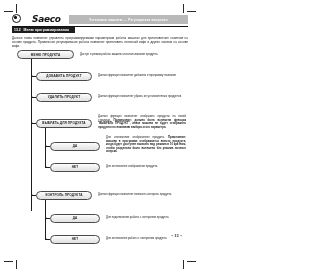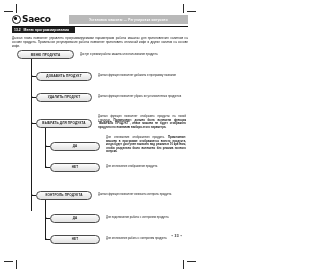--- a/index.html
+++ b/index.html
@@ -34,22 +34,23 @@
   .crop-br .h{width:9px;right:0;bottom:7px;}
   .crop-br .v{height:9px;right:12px;bottom:0;}
 
   
   .page{position:absolute;left:12px;top:14px;width:176px;height:246px;}
 
   
   .header{position:relative;height:11px;}
   .logo{
     position:absolute;left:0;top:0;
-    display:flex;align-items:center;gap:1px;
+    display:flex;gap:11px;
     height:11px;
+    font-style:italic;
   }
   .logo-mark{
     width:7px;height:7px;border-radius:50%;
     border:1.2px solid #141414;
     position:relative;flex:none;
   }
   .logo-mark:after{
     content:"";position:absolute;left:1.4px;top:1.4px;
     width:2.4px;height:2.4px;border-radius:50%;background:#141414;
   }

